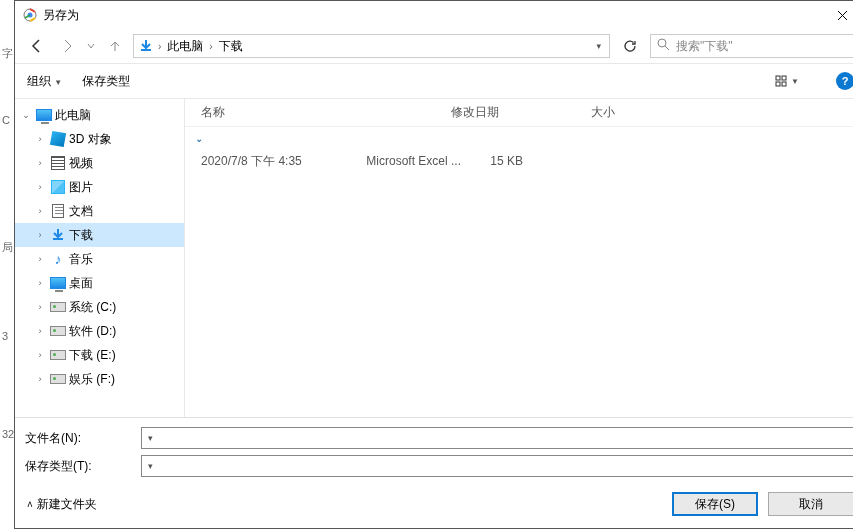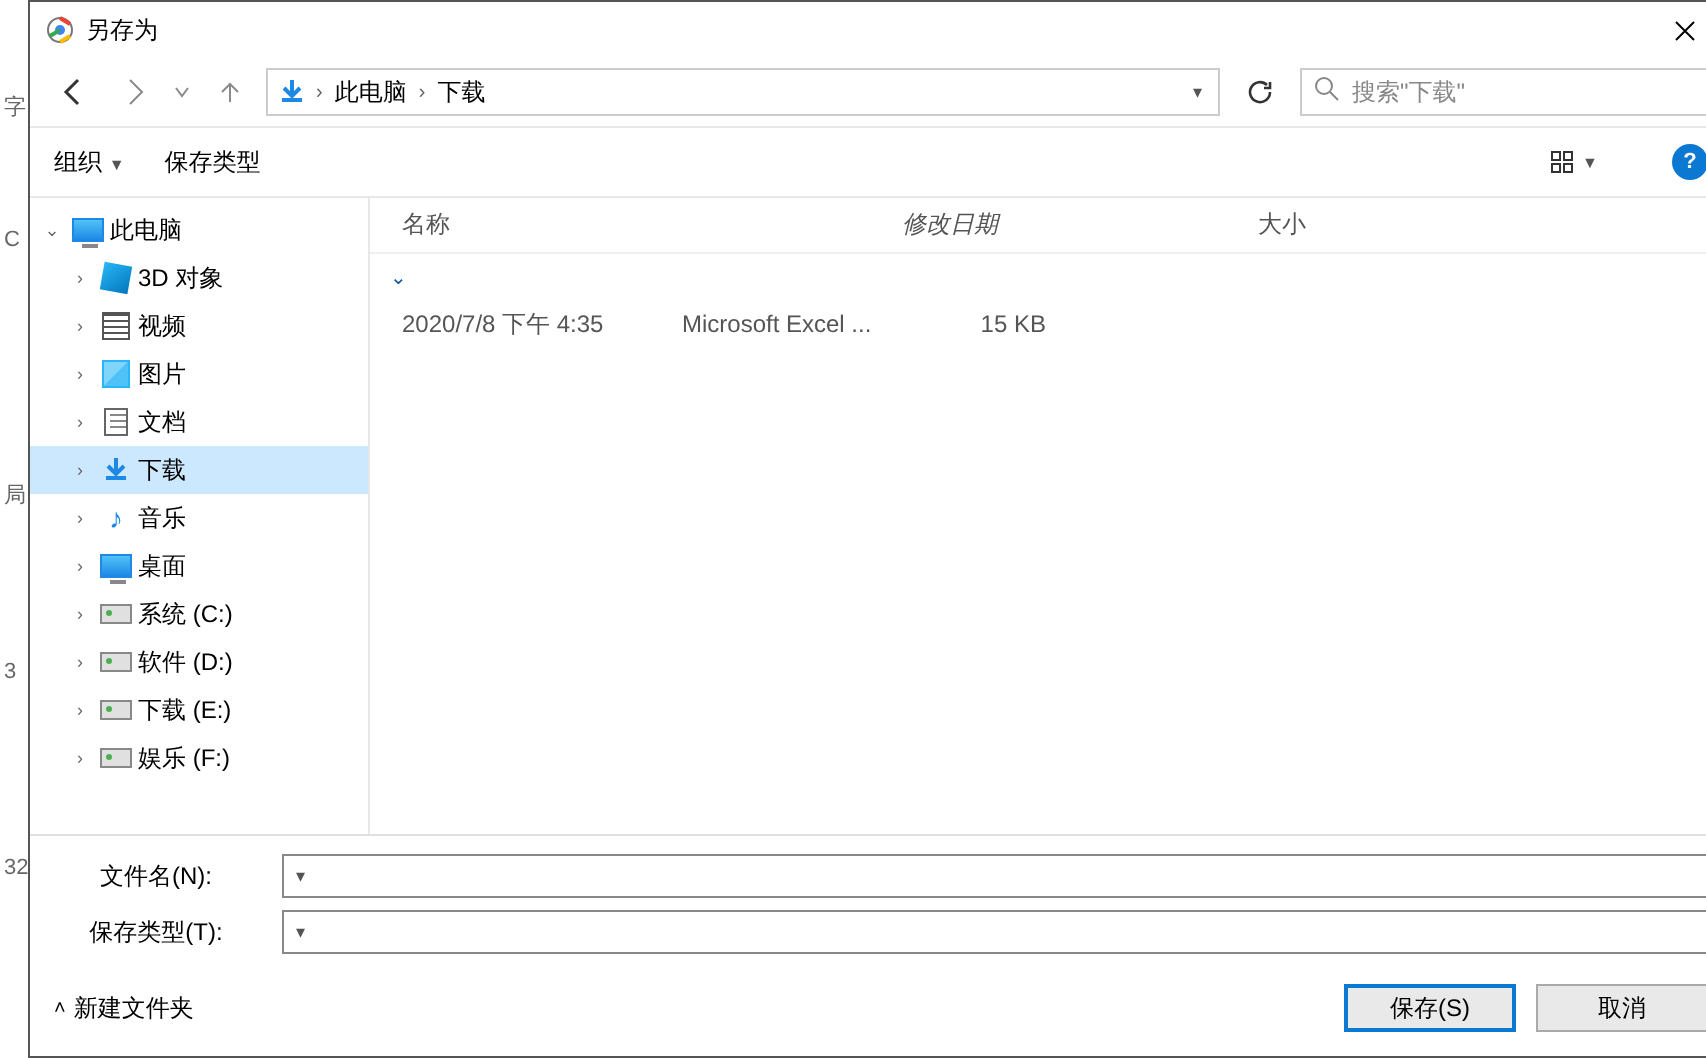--- a/index.html
+++ b/index.html
@@ -40,36 +40,36 @@
   .tree-row { height:24px; display:flex; align-items:center; padding-left:4px; gap:2px; }
   .tree-row .exp { width:14px; height:14px; display:flex; align-items:center; justify-content:center; color:#666; font-size:9px;}
   .tree-row .ticon { width:18px; height:18px; display:flex; align-items:center; justify-content:center; }
   .tree-row.selected { background:#cce8ff; }
   .tree-row.lvl1 { padding-left:4px; }
   .tree-row.lvl2 { padding-left:18px; }
   
   .list { flex:1; display:flex; flex-direction:column; }
   .cols { height:28px; display:flex; align-items:center; font-size:12px; color:#555; border-bottom:1px solid #f0f0f0; padding-left:16px; }
   .col-name { width:250px; }
-  .col-mod  { width:140px;font-style:italic; }
+  .col-mod  { width:140px; }
   .col-type { width:120px; }
-  .col-size { width:70px; text-align:right; padding-right:8px;}
+  .col-size { width:70px; text-align:left; padding-right:8px;}
   .group { display:flex; align-items:center; gap:6px; padding:6px 0 6px 10px; color:#0b57a4; font-size:12px;}
   .group .gchev { font-size:10px; color:#0b57a4; }
   .file-row { height:22px; display:flex; align-items:center; padding-left:16px; color:#555; font-size:12px;}
   .file-row .fname { width:250px; display:flex; align-items:center; gap:6px; color:#333;}
   .file-row .fmod  { width:140px; }
-  .file-row .ftype { width:120px; }
+  .file-row .ftype { width:120px;text-align:right; }
   .file-row .fsize { width:70px; text-align:right; padding-right:8px;}
   .excel-icon { width:16px; height:16px; background:#1e7145; position:relative; border-radius:1px;}
   .excel-icon:before { content:"x"; color:#fff; font-size:10px; position:absolute; left:3px; top:0px; font-weight:bold;}
   
   .form { border-top:1px solid #e0e0e0; padding:6px 10px 0 10px; }
   .form-row { display:flex; align-items:center; height:28px; gap:6px; }
-  .form-row .lbl { width:110px; text-align:center; font-size:12px; padding-right:4px;}
+  .form-row .lbl { width:110px; text-align:left; font-size:12px; padding-right:4px;}
   .form-row .field { flex:1; height:22px; border:1px solid #888; padding:0 6px; font-size:12px; background:#fff; display:flex; align-items:center; justify-content:space-between;}
   .form-row .field .dd { color:#555; font-size:9px; }
   
   .footer { height:48px; display:flex; align-items:center; padding:0 12px; gap:10px; }
   .footer .hidef { display:flex; align-items:center; gap:4px; font-size:12px; }
   .footer .spacer { flex:1; }
   .footer button { width:86px; height:24px; border:1px solid #aaa; background:#e9e9e9; font-size:12px; }
   .footer button.primary { border:1px solid #0b78d1; box-shadow: inset 0 0 0 1px #0b78d1; }
   
   .ico-monitor { width:16px; height:12px; border:1px solid #1e88e5; background:linear-gradient(#4fc3f7,#1e88e5); position:relative;}

